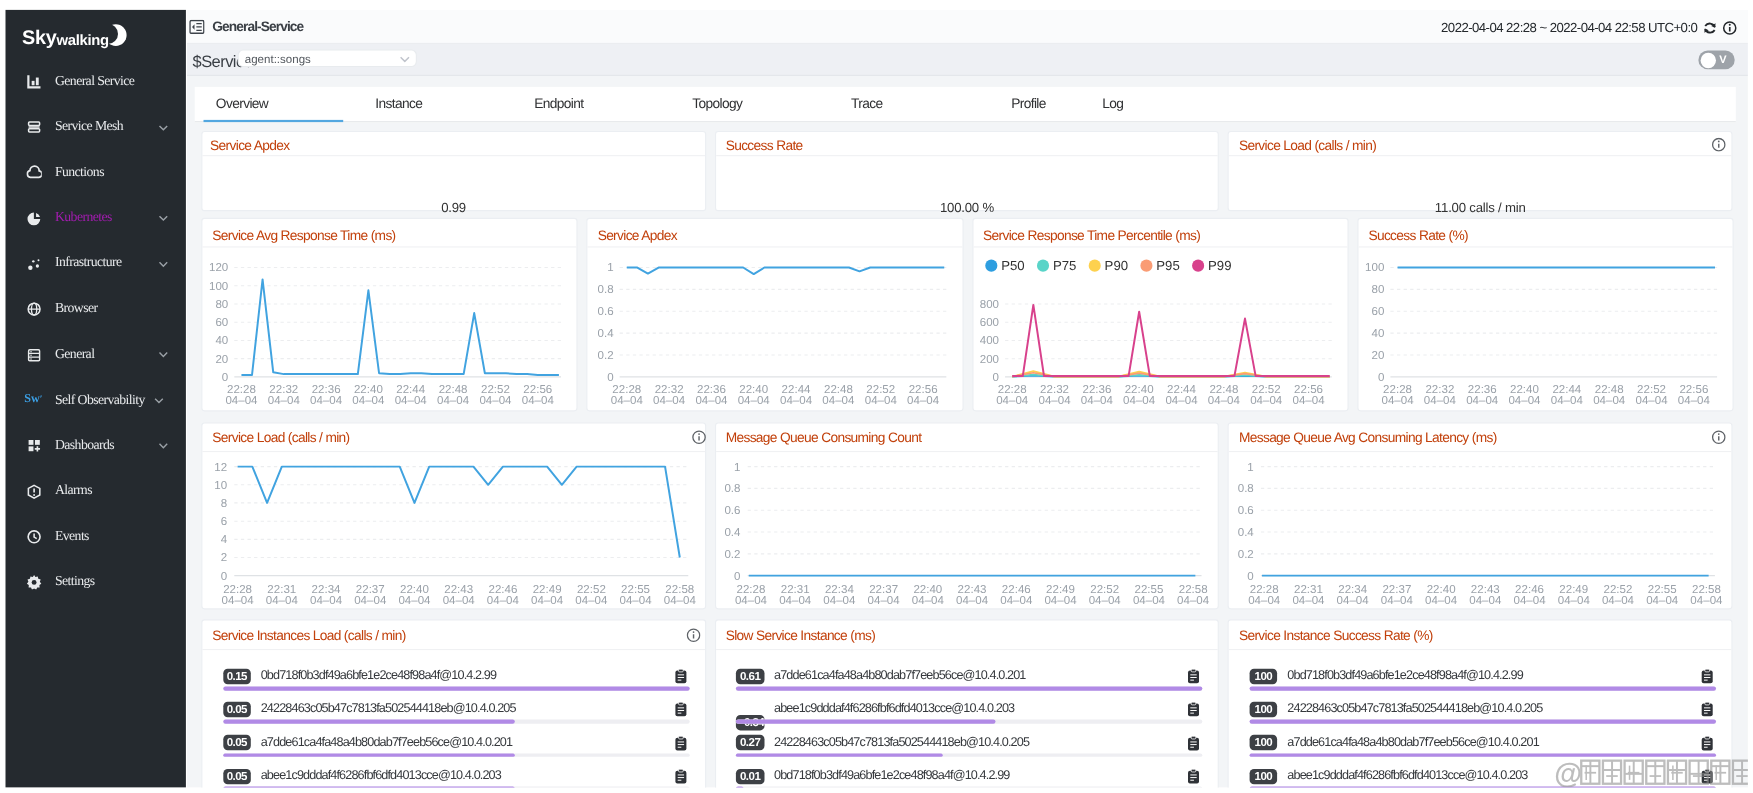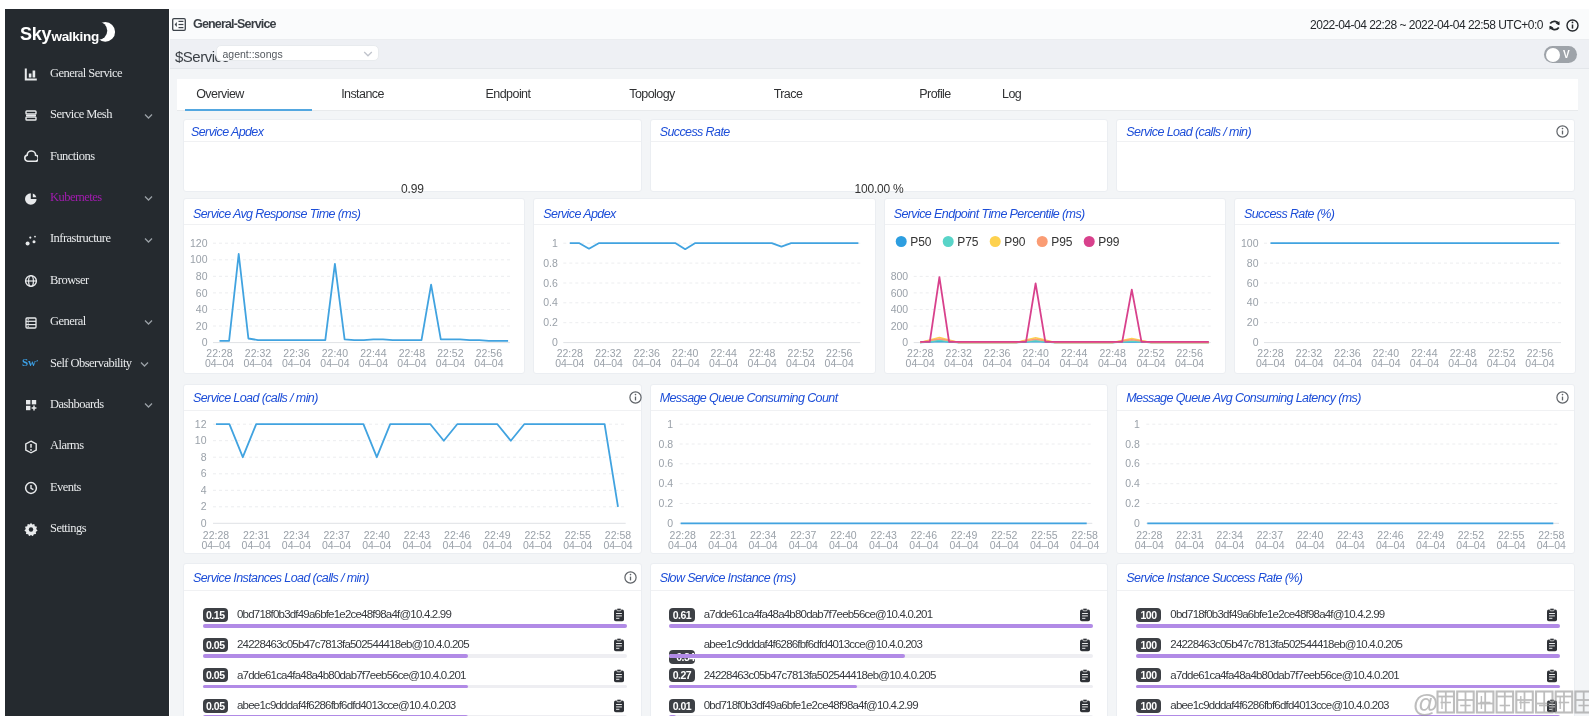--- a/index.html
+++ b/index.html
@@ -5,21 +5,21 @@
 html,body { width:1594px; height:721px; overflow:hidden; font-family:"Liberation Sans",sans-serif; }
 #page { position:relative; width:1594px; height:721px; background:#fff; }
 #content { position:absolute; left:169.5px; top:69px; width:1419px; height:646.5px; background:#f3f5f7; }
 #sidebar { position:absolute; left:4.7px; top:9px; width:164.8px; height:706.5px; background:#252a2f; z-index:5; }
 #header { position:absolute; left:169.5px; top:9px; width:1419px; height:31px; background:#fafbfc; border-bottom:1px solid #ebedf0; }
 #toolbar { position:absolute; left:169.5px; top:40px; width:1419px; height:29px; background:#eef0f4; border-bottom:1px solid #e3e6ea; }
 #botband { position:absolute; left:0; top:715.5px; width:1594px; height:5.5px; background:#fff; z-index:8; }
 #rightband { position:absolute; left:1588.5px; top:0; width:5.5px; height:721px; background:#fff; z-index:8; }
 #tabbar { position:absolute; left:177.3px; top:79px; width:1400.7px; height:32px; background:#fff; border-bottom:1px solid #e8eaec; }
 .card { position:absolute; background:#fff; border:1px solid #ebeef2; border-radius:3px; }
-.ctitle { position:absolute; color:#1d4ed8; letter-spacing:-0.6px;font-style:italic; }
+.ctitle { position:absolute; color:#c2410c; letter-spacing:-0.6px; }
 .bigval { position:absolute; text-align:center; font-size:12px; letter-spacing:-0.2px; color:#333;margin-top:20px; }
 .badge { position:absolute; width:25.5px; height:14px; background:#3d4045; border-radius:4px; color:#fff; font-size:10.5px; letter-spacing:-0.5px; font-weight:bold; text-align:center; line-height:14px; }
 .iname { position:absolute; font-size:11.5px; letter-spacing:-0.8px; color:#36393d; }
 .track { position:absolute; height:3.5px; background:#eeeef2; border-radius:2px; }
 .pbar { position:absolute; height:3.5px; background:#b18ae6; border-radius:2px; }
 .clip { position:absolute; }
 svg { display:block; }
 </style></head>
 <body>
 <div id="page">
@@ -54,23 +54,24 @@
 <svg style="position:absolute;left:1555.5px;top:125.0px;" width="13" height="13" viewBox="0 0 13 13">
       <circle cx="6.5" cy="6.5" r="5.6" stroke="#5f6368" stroke-width="1.2" fill="none"></circle>
       <line x1="6.5" y1="5.6" x2="6.5" y2="9.4" stroke="#5f6368" stroke-width="1.3"></line>
       <circle cx="6.5" cy="3.6" r="0.8" fill="#5f6368"></circle>
     </svg>
 <div style="position:absolute;left:184.0px;top:141.0px;width:456.7px;height:1px;background:#f0f1f3;"></div>
 <div style="position:absolute;left:650.7px;top:141.0px;width:456.7px;height:1px;background:#f0f1f3;"></div>
 <div style="position:absolute;left:1117.3px;top:141.0px;width:456.7px;height:1px;background:#f0f1f3;"></div>
 <div class="bigval" style="left:183px;top:162px;width:458.7px;">0.99</div>
 <div class="bigval" style="left:649.7px;top:162px;width:458.7px;">100.00 %</div>
+<div class="bigval" style="left:1116.3px;top:162px;width:458.7px;">11.00 calls / min</div>
 <div class="ctitle" style="left:193.0px;top:207.0px;font-size:12.5px;">Service Avg Response Time (ms)</div>
 <div class="ctitle" style="left:543.3px;top:207.0px;font-size:12.5px;">Service Apdex</div>
-<div class="ctitle" style="left:893.7px;top:207.0px;font-size:12.5px;">Service Endpoint Time Percentile (ms)</div>
+<div class="ctitle" style="left:893.7px;top:207.0px;font-size:12.5px;">Service Response Time Percentile (ms)</div>
 <div class="ctitle" style="left:1244.0px;top:207.0px;font-size:12.5px;">Success Rate (%)</div>
 <div style="position:absolute;left:184.0px;top:223.5px;width:340.3px;height:1px;background:#f0f1f3;"></div>
 <div style="position:absolute;left:534.3px;top:223.5px;width:340.3px;height:1px;background:#f0f1f3;"></div>
 <div style="position:absolute;left:884.7px;top:223.5px;width:340.3px;height:1px;background:#f0f1f3;"></div>
 <div style="position:absolute;left:1235.0px;top:223.5px;width:340.3px;height:1px;background:#f0f1f3;"></div>
 <div class="ctitle" style="left:193.0px;top:390.5px;font-size:12.5px;">Service Load (calls / min)</div>
 <svg style="position:absolute;left:628.5px;top:390.5px;" width="13" height="13" viewBox="0 0 13 13">
       <circle cx="6.5" cy="6.5" r="5.6" stroke="#5f6368" stroke-width="1.2" fill="none"></circle>
       <line x1="6.5" y1="5.6" x2="6.5" y2="9.4" stroke="#5f6368" stroke-width="1.3"></line>
       <circle cx="6.5" cy="3.6" r="0.8" fill="#5f6368"></circle>

